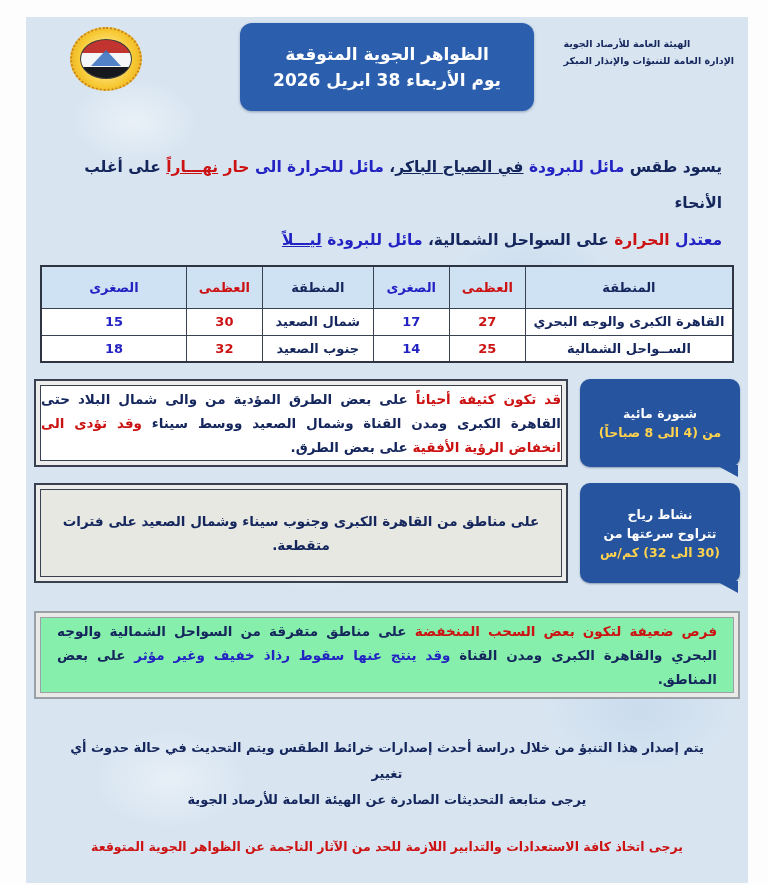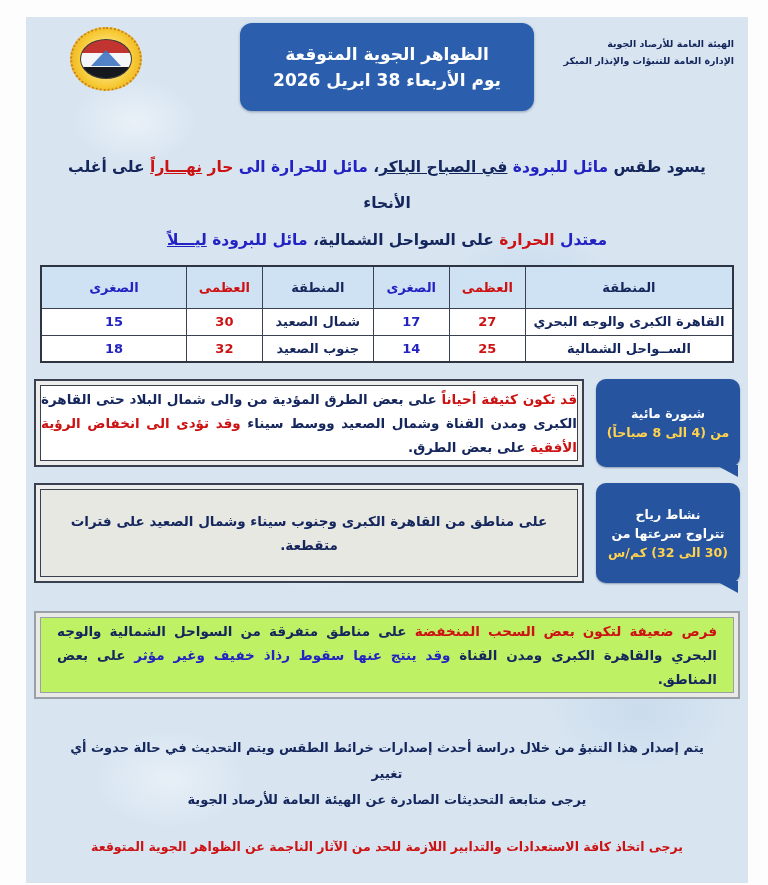--- a/index.html
+++ b/index.html
@@ -27,64 +27,64 @@
                border:1px solid #3a3a3a; }
   .logo-mountain { position:absolute; left:50%; top:48%; transform:translate(-50%,-50%);
                    width:0; height:0; border-left:15px solid transparent; border-right:15px solid transparent;
                    border-bottom:16px solid #3f76c2; opacity:.9; }
   .title-box { position:absolute; left:50%; top:6px; transform:translateX(-50%);
                width:294px; height:88px; background:#2b5fae; border-radius:12px;
                box-shadow:0 1px 3px rgba(30,50,90,.4);
                display:flex; flex-direction:column; align-items:center; justify-content:center;
                gap:6px; direction:rtl; }
   .title-box div { color:#ffffff; font-weight:bold; font-size:17px; }
-  .org { position:absolute; right:14px; top:18px; direction:rtl; text-align:right;
+  .org { position:absolute; right:14px; top:18px; direction:rtl; text-align:left;
          color:#14265c; font-weight:bold; font-size:9.5px; line-height:1.8; }
 
   
-  .summary { margin-top:28px; direction:rtl; text-align:center; font-weight:bold;
+  .summary { margin-top:28px; direction:rtl; font-weight:bold;
              font-size:15.5px; line-height:2.35; padding:0 26px; }
   .seg.navy { color:#14265c; }
   .seg.blue { color:#2323c4; }
   .seg.red  { color:#cc1212; }
   .seg.u    { text-decoration:underline; }
 
   
   .table-title { margin-top:12px; text-align:center; direction:rtl; color:#14265c;
                  font-weight:bold; font-size:14px; text-decoration:underline; }
   table { width:694px; margin:7px auto 0; border-collapse:collapse; direction:rtl;
           border:2px solid #2e3442; }
   th, td { border:1px solid #3a4150; text-align:center; font-weight:bold; padding:2px 4px; }
   th { background:#cfe2f4; font-size:13px; height:42px; }
   td { background:#ffffff; font-size:13px; height:27px; }
   th:nth-child(1), td:nth-child(1), th:nth-child(4), td:nth-child(4) { color:#14265c; }
   th:nth-child(2), td:nth-child(2), th:nth-child(5), td:nth-child(5) { color:#cc1212; }
   th:nth-child(3), td:nth-child(3), th:nth-child(6), td:nth-child(6) { color:#2323c4; }
 
   
   .section { display:flex; direction:rtl; gap:12px; margin:16px 8px 0; align-items:stretch; }
-  .tab { width:144px; position:relative; background:#27549f; border-radius:10px;
+  .tab { width:160px; position:relative; background:#27549f; border-radius:10px;
          color:#fff; display:flex; flex-direction:column; align-items:center;
          justify-content:center; gap:4px; font-weight:bold; font-size:12.5px;
          text-align:center; padding:4px; box-shadow:0 1px 2px rgba(30,50,90,.4); }
   .tab::after { content:''; position:absolute; right:2px; bottom:-10px; width:0; height:0;
                 border-top:12px solid #27549f; border-left:22px solid transparent; }
   .tab .yellow { color:#ffd34d; }
   .frame { flex:1; border:2px solid #39404f; background:#ececea; padding:4px; }
   .frame-inner { border:1px solid #39404f; background:#ffffff; height:100%;
                  padding:6px 0; display:flex; align-items:center; }
   .frame-inner p { width:100%; direction:rtl; text-align:justify; font-weight:bold;
                    font-size:13.5px; line-height:1.8; }
   .sec-fog { height:88px; }
   .sec-wind { height:100px; }
   .sec-wind .frame-inner { background:#e8e8e3; }
   .sec-wind .frame-inner p { text-align:center; color:#14265c; }
   .sec-clouds { height:88px; margin-top:28px; }
   .sec-clouds .frame { border-color:#9aa0a8; background:#e9e9e6; }
-  .sec-clouds .frame-inner { border-color:#9aa0a8; background:#bef264; padding:6px 16px; }
+  .sec-clouds .frame-inner { border-color:#9aa0a8; background:#86efac; padding:6px 16px; }
 
   
   .note { margin-top:36px; direction:rtl; text-align:center; color:#14265c;
           font-weight:bold; font-size:13px; line-height:2.0; padding:0 30px; }
   .warning { margin-top:26px; direction:rtl; text-align:center; color:#cc1212;
              font-weight:bold; font-size:12.5px; }
 </style>
 </head>
 <body>
 

